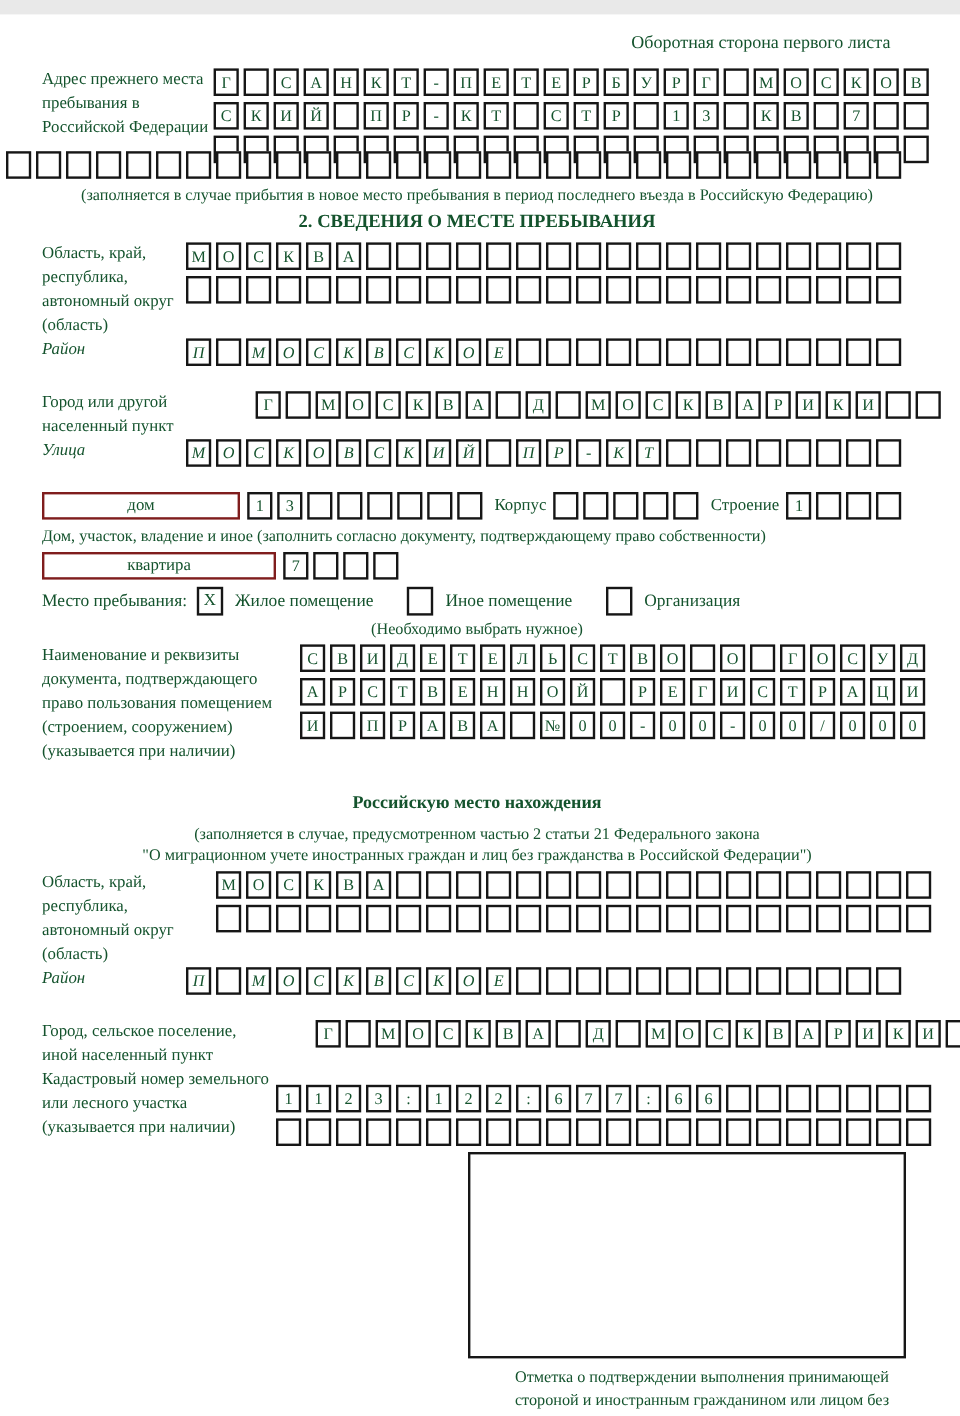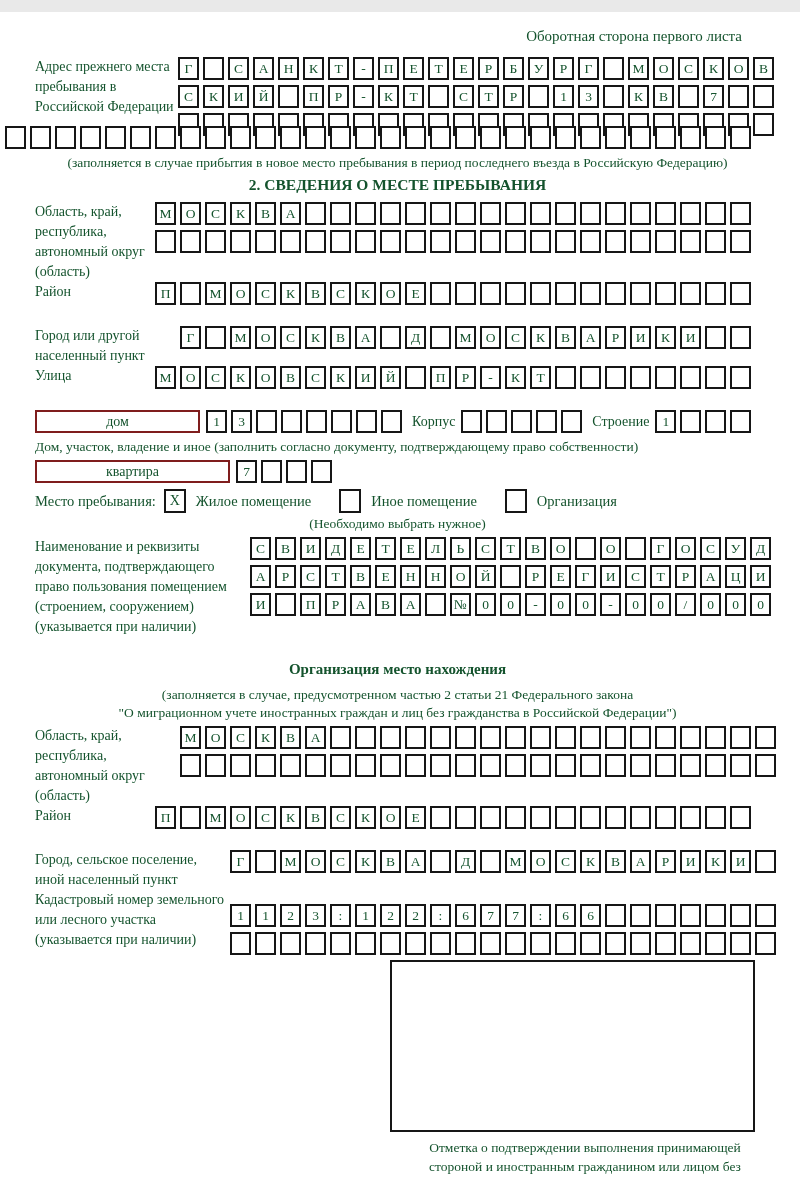--- a/index.html
+++ b/index.html
@@ -17,21 +17,21 @@
     flex:0 0 auto;width:17px;height:19px;border:2px solid #161616;margin-right:4px;
     display:flex;align-items:center;justify-content:center;
     font-size:13.5px;line-height:1;background:#fff;
   }
   .fieldblock{display:flex;align-items:flex-start;}
   .flabel{flex:0 0 auto;font-size:14px;line-height:20px;overflow:visible;}
   .rows{flex:1 1 auto;min-width:0;}
 
   .w120{width:120px;} .w143{width:143px;} .w145{width:145px;}
   .w195{width:195px;} .w215{width:215px;}
-  .h84{height:69px;} .h80{height:80px;} .h40{height:40px;} .h28{height:44px;} .h120{height:120px;}
+  .h84{height:69px;} .h80{height:80px;} .h40{height:40px;gap:33px;} .h28{height:44px;font-style:italic;} .h120{height:120px;}
 
   .fullrow{margin-left:-30px;}
   .caption{font-size:13.5px;line-height:18px;margin:0 0 4px 0;}
   .caption-center{text-align:center;}
   .sec-title{text-align:center;font-weight:bold;font-size:15.5px;margin:4px 0 8px 0;}
 
   
   .boxrow{display:flex;align-items:center;margin-bottom:5px;}
   .widebox{
     border:2px solid #7f1d1d;height:19px;display:flex;align-items:center;justify-content:center;
@@ -459,21 +459,21 @@
             <div class="cell">0</div>
             <div class="cell">0</div>
             <div class="cell">/</div>
             <div class="cell">0</div>
             <div class="cell">0</div>
             <div class="cell">0</div>
           </div>
       </div>
     </div>
 
-    <div class="sec-title" style="font-size:15px;">Организация место нахождения</div>
+    <div class="sec-title" style="font-size:15px;">Российскую место нахождения</div>
     <div class="caption caption-center" style="margin-bottom:0;">(заполняется в случае, предусмотренном частью 2 статьи 21 Федерального закона</div>
     <div class="caption caption-center">"О миграционном учете иностранных граждан и лиц без гражданства в Российской Федерации")</div>
 
     <div class="fieldblock h80">
       <div class="flabel w145">Область, край, республика, автономный округ (область)</div>
       <div class="rows">
         <div class="cellrow">
             <div class="cell">М</div>
             <div class="cell">О</div>
             <div class="cell">С</div>

